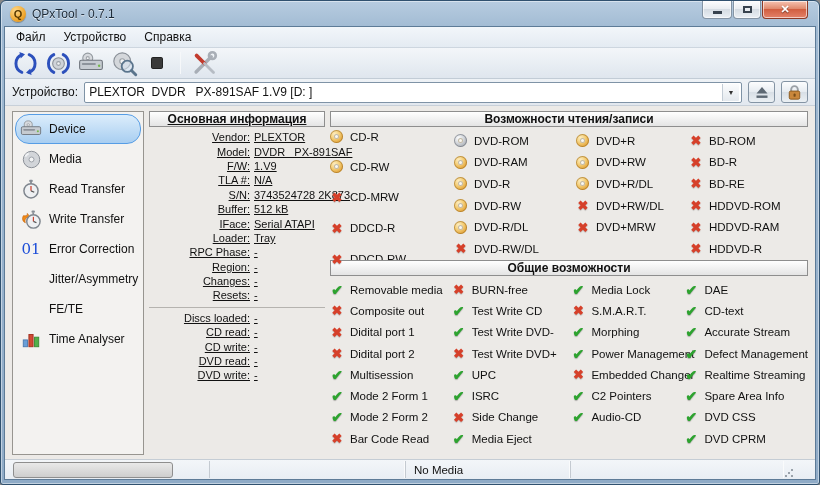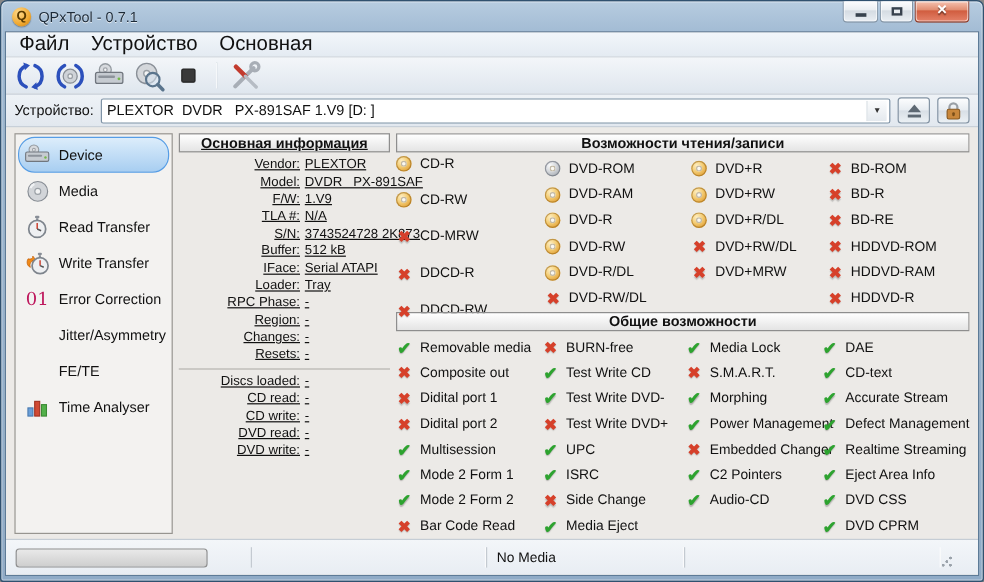--- a/index.html
+++ b/index.html
@@ -42,21 +42,21 @@
   .glyph-max { width:9px; height:7px; border:2px solid #37424e; background:#e8ecf0; }
   .glyph-close { color:#fff; font-weight:bold; font-size:11px; text-shadow:0 1px 1px rgba(0,0,0,.45); line-height:1; }
 
   
   #client { flex:1; display:flex; flex-direction:column; background:#eceae7; border:1px solid #5d7florde; border:1px solid #5d7b97; overflow:hidden; }
   .menubar {
     height:21px; display:flex; align-items:center; padding:0 2px;
     background:linear-gradient(#f2f6fa,#e4ebf2); border-bottom:1px solid #cdd6df;
     flex:none;
   }
-  .menu-item { padding:3px 9px; font-size:17px; }
+  .menu-item { padding:3px 9px; font-size:12px; }
   .toolbar {
     height:31px; display:flex; align-items:center; gap:5px; padding:0 6px;
     background:linear-gradient(#f3f6f9,#dfe6ee); border-bottom:1px solid #c2ccd6;
     flex:none;
   }
   .tbtn { width:28px; height:27px; display:flex; align-items:center; justify-content:center; border-radius:3px; }
   .tsep { width:1px; height:22px; background:#aab6c2; border-right:1px solid #f6f8fa; margin:0 4px; }
 
   .devbar {
     height:27px; display:flex; align-items:center; padding:0 7px; gap:6px;
@@ -86,21 +86,21 @@
     width:132px; flex:none; border:1px solid #979590; background:#f3f2f0;
     display:flex; flex-direction:column; padding:2px;
   }
   .side-item { height:30px; display:flex; align-items:center; gap:7px; padding:0 4px; border:1px solid transparent; border-radius:14px; }
   .side-item.selected {
     background:linear-gradient(#dcedfb,#a8cef1);
     border-color:#569de5;
   }
   .side-ico { width:22px; height:22px; flex:none; display:flex; align-items:center; justify-content:center; }
   .side-label { font-size:12px; white-space:nowrap; }
-  .digits01 { font-family:"DejaVu Serif", serif; font-size:15px; color:#be185d; letter-spacing:0; }
+  .digits01 { font-family:"DejaVu Serif", serif; font-size:15px; color:#1d4ed8; letter-spacing:0; }
 
   .info-col { width:176px; flex:none; display:flex; flex-direction:column;text-decoration:underline; }
   .panel-hdr {
     height:16px; flex:none;
     background:linear-gradient(#ffffff,#e4e4e4);
     border:1px solid #8e8e8e;
     font-weight:bold; font-size:12px; text-align:center; line-height:14px;
   }
   .info-rows { padding-top:3px; }
   .irow { display:flex; height:14.4px; align-items:center; font-size:11px;margin-left:31px; }
@@ -139,21 +139,21 @@
     content:"✔"; color:#2da32f; font-weight:bold; font-size:14px; line-height:1;
     text-shadow:0 1px 1px rgba(0,0,0,.25);
   }
   .cap-ico[data-icon="cross"]::before {
     content:"✖"; color:#d6402a; font-weight:bold; font-size:13px; line-height:1;
     text-shadow:0 1px 1px rgba(0,0,0,.2);
   }
 
   
   .statusbar {
-    height:30px; flex:none; display:flex; align-items:center;
+    height:20px; flex:none; display:flex; align-items:center;
     background:linear-gradient(#f3f6f9,#e8edf3);
     border-top:1px solid #c5cdd5; padding:0 19px 0 8px; position:relative;
   }
   .progress {
     width:160px; height:16px; border:1px solid #8e8e8e; border-radius:3px;
     background:linear-gradient(#e9e9e9,#cecece); flex:none;
   }
   .st-sec { height:17px; border-left:1px solid #c4cad1; box-shadow:-1px 0 0 #fafbfc inset; }
   .st-sp1 { width:36px; height:100%; flex:none; }
   .st-sec.a { width:196px; flex:none; }
@@ -186,21 +186,21 @@
       <div class="winbtn close">
           <span class="glyph-close">✕</span>
         </div>
     </div>
   </div>
 
   <div id="client">
     <div class="menubar">
       <span class="menu-item">Файл</span>
       <span class="menu-item">Устройство</span>
-      <span class="menu-item">Основная</span>
+      <span class="menu-item">Справка</span>
     </div>
 
     <div class="toolbar">
       <div class="tbtn">
         <svg width="25" height="25" viewBox="0 0 24 24">
           <path d="M8.5 3.5 A9.2 9.2 0 0 0 8.5 20.5" fill="none" stroke="#2c50bc" stroke-width="2.8" stroke-linecap="round"></path>
           <path d="M15.5 3.5 A9.2 9.2 0 0 1 15.5 20.5" fill="none" stroke="#2c50bc" stroke-width="2.8" stroke-linecap="round"></path>
           <polygon points="6.2,1 11.5,3.2 7.4,7.2" fill="#2c50bc"></polygon>
           <polygon points="17.8,23 12.5,20.8 16.6,16.8" fill="#2c50bc"></polygon>
         </svg>
@@ -635,21 +635,21 @@
             <div class="cap">
                 <span class="cap-ico" data-icon="check"></span>
                 <span>Defect Management</span>
               </div>
             <div class="cap">
                 <span class="cap-ico" data-icon="check"></span>
                 <span>Realtime Streaming</span>
               </div>
             <div class="cap">
                 <span class="cap-ico" data-icon="check"></span>
-                <span>Eject Area Info</span>
+                <span>Spare Area Info</span>
               </div>
             <div class="cap">
                 <span class="cap-ico" data-icon="check"></span>
                 <span>DVD CSS</span>
               </div>
             <div class="cap">
                 <span class="cap-ico" data-icon="check"></span>
                 <span>DVD CPRM</span>
               </div>
           </div>

